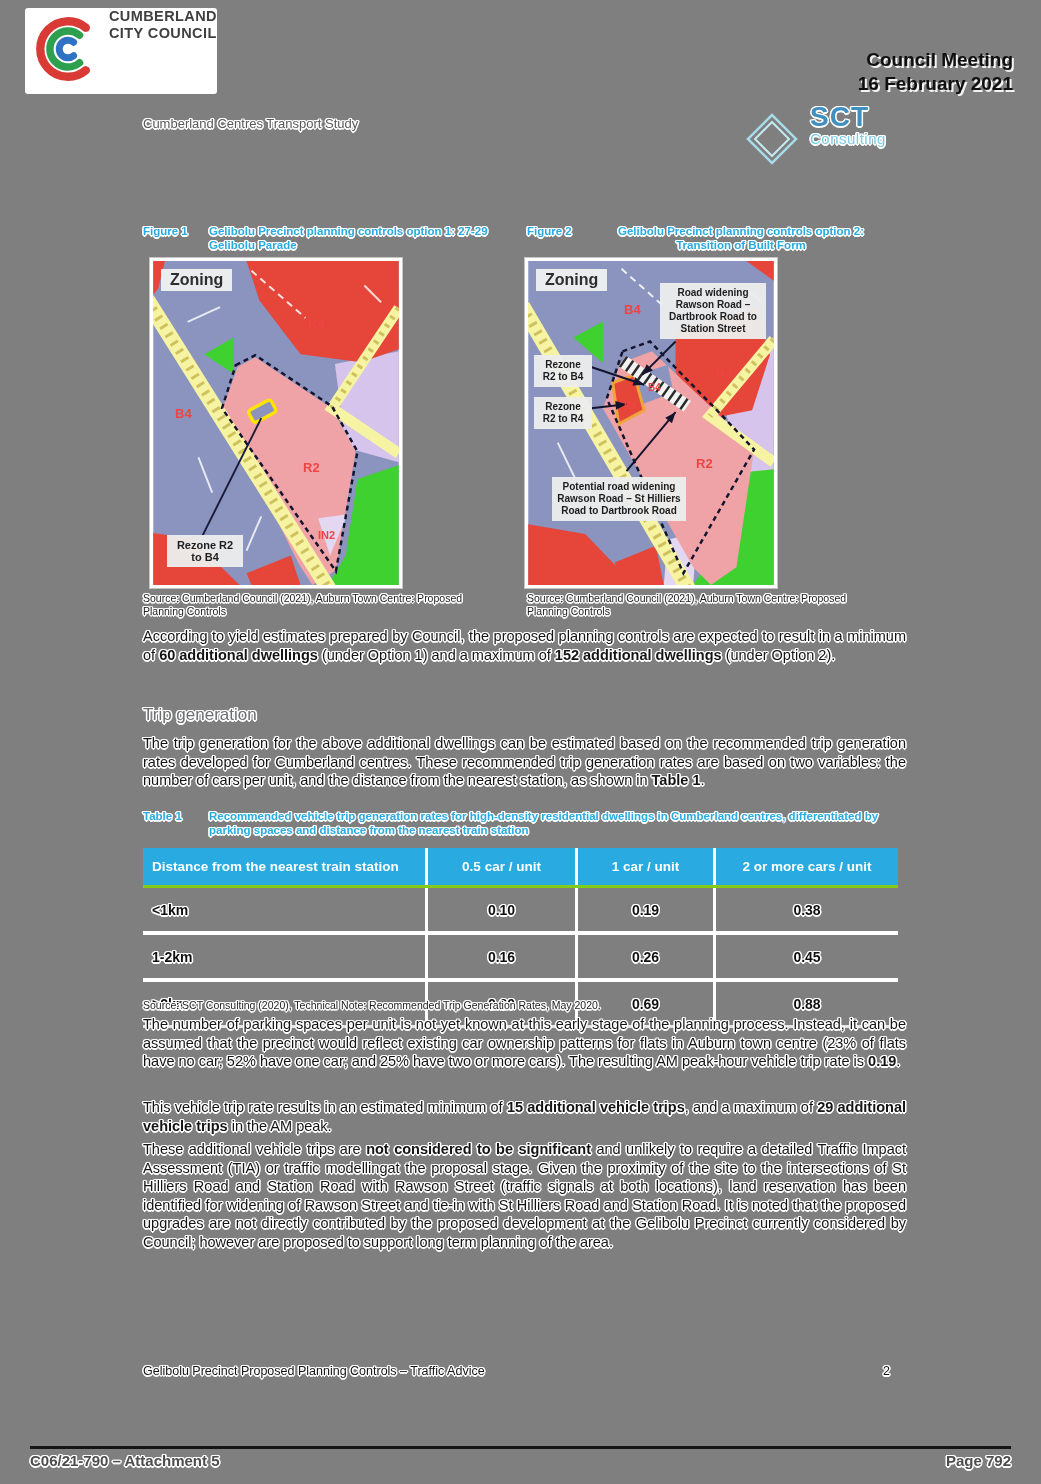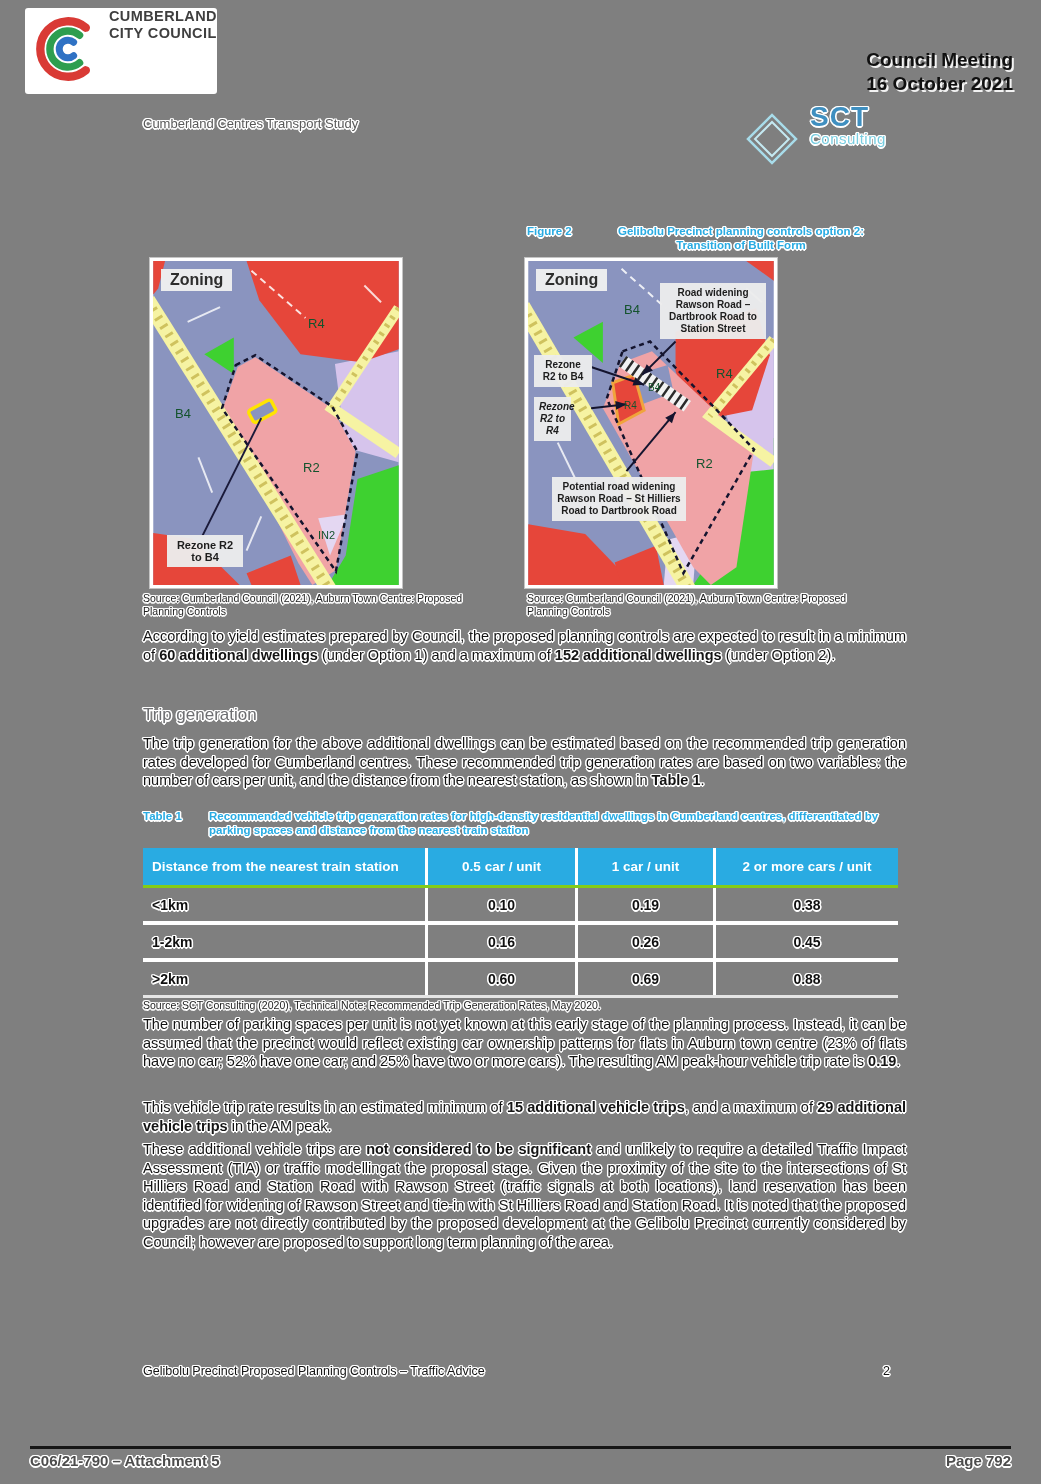--- a/index.html
+++ b/index.html
@@ -22,40 +22,40 @@
   .sct-sub{font-size:15px;color:#79cde0;letter-spacing:.5px;}
   
   .fig-cap{display:flex;font-size:11.5px;font-weight:bold;color:#29abe2;line-height:14px;}
   .fig-cap .lbl{flex:0 0 66px;}
   .fig-cap .txt{flex:1;}
   .fig-cap .txt.center{text-align:center;}
   
   .map-frame{width:252px;height:330px;background:#fff;padding:3px;box-sizing:border-box;box-shadow:0 0 0 1px #c4c4c4;}
   .map-inner{position:relative;width:246px;height:324px;}
   .map-inner svg{display:block;}
-  .zlabel{position:absolute;font-weight:normal;color:#14532d;font-size:13px;line-height:13px;}
+  .zlabel{position:absolute;font-weight:bold;color:#ef4444;font-size:13px;line-height:13px;}
   .zlabel.small{font-size:10px;line-height:10px;}
   .map-title{position:absolute;background:rgba(240,240,240,.95);color:#2d2d2d;font-weight:bold;font-size:16px;padding:2px 9px;}
   .map-callout{position:absolute;background:rgba(236,236,236,.96);color:#1d1d1d;font-weight:bold;font-size:10px;line-height:12px;text-align:center;padding:4px 5px;box-sizing:border-box;}
   .fig-src{font-size:10.5px;line-height:13px;color:#1d1d1d;}
   
   .para{width:763px;font-size:14.5px;line-height:18.5px;text-align:justify;color:#141414;}
   .h-gray{font-size:17px;color:#6d6e71;}
   .tbl-cap{display:flex;width:763px;font-size:11.5px;font-weight:bold;color:#29abe2;line-height:14px;}
   .tbl-cap .lbl{flex:0 0 66px;}
   
   .rt{width:755px;}
   .rt-row{display:grid;grid-template-columns:285px 150px 138px 182px;}
   .rt-head{border-bottom:3px solid #84cc16;}
   .rt-head .cell{background:#29abe2;color:#fff;font-weight:bold;font-size:13.5px;height:37px;}
   .cell{display:flex;align-items:center;justify-content:center;border-right:3px solid #fff;box-sizing:border-box;}
   .rt-row .cell:last-child{border-right:none;}
   .rt-brow{border-bottom:4px solid #fff;}
   .rt-brow:last-child{border-bottom:3px solid rgba(255,255,255,.8);}
-  .rt-brow .cell{height:33px;font-size:14px;font-weight:bold;color:#101010;}
+  .rt-brow .cell{height:43px;font-size:14px;font-weight:bold;color:#101010;}
   .cell.lft{justify-content:flex-start;padding-left:9px;}
   .tbl-src{font-size:10.5px;color:#1d1d1d;}
   
   .doc-footer{left:143px;top:1364px;width:747px;display:flex;justify-content:space-between;font-size:12.5px;color:#141414;}
   .rule{left:30px;top:1446px;width:981px;height:3px;background:#161616;}
   .bottom-bar{left:30px;top:1452px;width:981px;display:flex;justify-content:space-between;font-size:15px;font-weight:bold;color:#4d4d4d;}
   b{font-weight:bold;}
 </style>
 </head>
 <body>
@@ -69,36 +69,40 @@
       <path d="M 46.1 36.7 A 9.5 9.5 0 1 0 46.1 51.3" fill="none" stroke="#2f72c4" stroke-width="7.5" stroke-linecap="round"></path>
     </svg>
     <div class="cc-text">
       <div>CUMBERLAND</div>
       <div>CITY COUNCIL</div>
     </div>
   </div>
 
   <div class="abs meeting emboss">
     <div>Council Meeting</div>
-    <div>16 October 2021</div>
+    <div>16 February 2021</div>
   </div>
 
   <div class="abs subtitle halo">Cumberland Centres Transport Study</div>
 
   <div class="abs sct">
     <svg width="62" height="70" viewBox="0 0 62 70">
       <rect x="13" y="18" width="34" height="34" transform="rotate(45 30 35)" fill="none" stroke="#a8dcea" stroke-width="2.5"></rect>
       <rect x="18" y="23" width="24" height="24" transform="rotate(45 30 35)" fill="none" stroke="#c4e9f2" stroke-width="2"></rect>
     </svg>
     <div class="sct-text">
       <div class="sct-name halo">SCT</div>
       <div class="sct-sub halo">Consulting</div>
     </div>
   </div>
 
+  <div class="abs fig-cap halo" style="left:143px;top:224px;width:362px;">
+    <span class="lbl">Figure 1</span>
+    <span class="txt">Gelibolu Precinct planning controls option 1: 27-29 Gelibolu Parade</span>
+  </div>
   <div class="abs fig-cap halo" style="left:527px;top:224px;width:362px;">
     <span class="lbl">Figure 2</span>
     <span class="txt center">Gelibolu Precinct planning controls option 2: Transition of Built Form</span>
   </div>
 
   <div class="abs map-frame" style="left:150px;top:258px;">
     <div class="map-inner">
       <svg width="246" height="324" viewBox="0 0 250 330">
         <rect x="0" y="0" width="250" height="330" fill="#8a94bf"></rect>
 
@@ -187,21 +191,21 @@
         <polygon points="0,0 -11,-4.5 -11,4.5" transform="translate(150,154) rotate(-50)" fill="#14142e"></polygon>
       </svg>
       <div class="map-title" style="left:8px;top:8px;">Zoning</div>
       <div class="zlabel" style="left:96px;top:42px;">B4</div>
       <div class="zlabel" style="left:188px;top:106px;">R4</div>
       <div class="zlabel small" style="left:120px;top:122px;">B4</div>
       <div class="zlabel small" style="left:96px;top:140px;">R4</div>
       <div class="zlabel" style="left:168px;top:196px;">R2</div>
       <div class="map-callout" style="left:132px;top:22px;width:106px;">Road widening Rawson Road – Dartbrook Road to Station Street</div>
       <div class="map-callout" style="left:6px;top:94px;width:58px;">Rezone R2 to B4</div>
-      <div class="map-callout" style="left:6px;top:136px;width:37px;font-style:italic;">Rezone R2 to R4</div>
+      <div class="map-callout" style="left:6px;top:136px;width:58px;">Rezone R2 to R4</div>
       <div class="map-callout" style="left:24px;top:216px;width:134px;">Potential road widening Rawson Road – St Hilliers Road to Dartbrook Road</div>
     </div>
   </div>
 
   <div class="abs fig-src halo" style="left:143px;top:592px;width:358px;">Source: Cumberland Council (2021), Auburn Town Centre: Proposed Planning Controls</div>
   <div class="abs fig-src halo" style="left:527px;top:592px;width:358px;">Source: Cumberland Council (2021), Auburn Town Centre: Proposed Planning Controls</div>
 
   <div class="abs para halo" style="left:143px;top:627px;">
     <span>According to yield estimates prepared by Council, the proposed planning controls are expected to result in a minimum of </span><b>60 additional dwellings</b><span> (under Option 1) and a maximum of </span><b>152 additional dwellings</b><span> (under Option 2).</span>
   </div>

